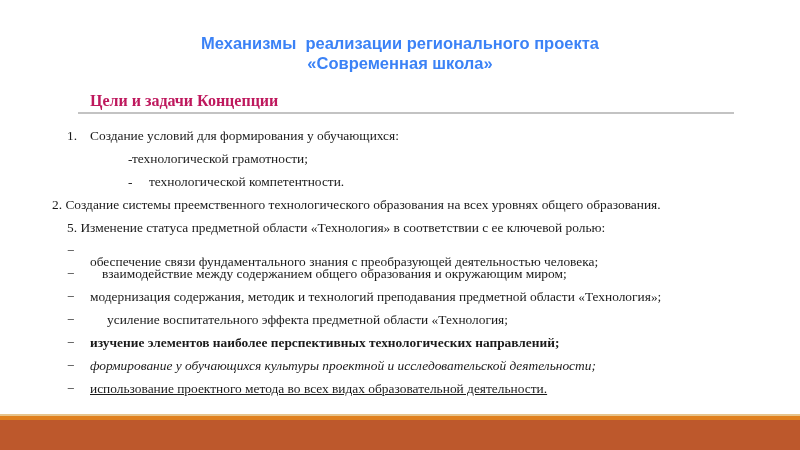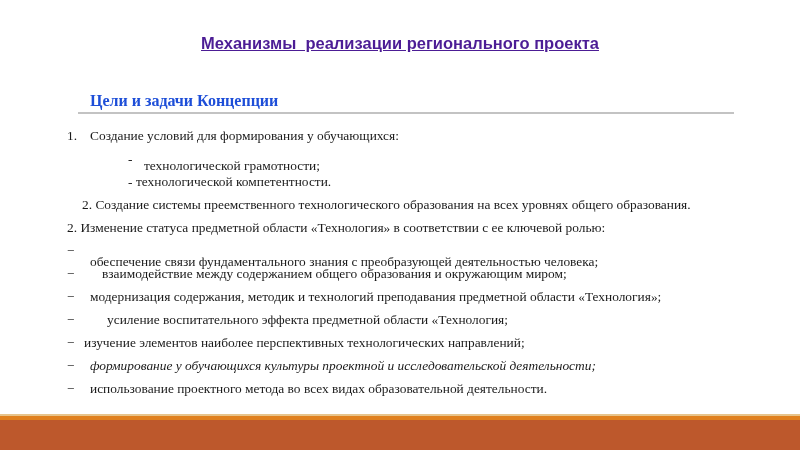--- a/index.html
+++ b/index.html
@@ -17,35 +17,34 @@
     .slide-title {
       position: absolute;
       left: 0;
       top: 33px;
       width: 800px;
       text-align: center;
       font-family: "Liberation Sans", sans-serif;
       font-weight: bold;
       font-size: 16.5px;
       line-height: 20px;
-      color: #4c1d95;
-      text-decoration: underline;
+      color: #3b82f6;
     }
     .slide-title .line {
       display: block;
       white-space: pre;
     }
     .section-heading {
       position: absolute;
       left: 90px;
       top: 92px;
       font-family: "Liberation Serif", serif;
       font-weight: bold;
       font-size: 16px;
-      color: #1d4ed8;
+      color: #be185d;
       white-space: nowrap;
     }
     .heading-rule {
       position: absolute;
       left: 78px;
       top: 112px;
       width: 656px;
       height: 2px;
       background: #c3c3c3;
     }
@@ -94,75 +93,76 @@
       width: 800px;
       height: 30px;
       background: #bd582c;
     }
   </style>
 </head>
 <body>
 
 <div class="slide-title">
   <span class="line">Механизмы  реализации регионального проекта</span>
+  <span class="line">«Современная школа»</span>
 </div>
 
 <div class="section-heading">Цели и задачи Концепции</div>
 <div class="heading-rule"></div>
 
 <div class="content">
 
   <div class="row" style="top:0px; left:0;">
     <span class="marker" style="left:67px;">1.</span>
     <span class="text" style="left:90px;text-align:center;">Создание условий для формирования у обучающихся:</span>
   </div>
 
   <div class="row" style="top:23px; left:0;">
     <span class="marker" style="left:128px;">-</span>
-    <span class="text" style="left:144px;margin-top:7px;">технологической грамотности;</span>
+    <span class="text" style="left:132px;">технологической грамотности;</span>
   </div>
 
   <div class="row" style="top:46px; left:0;">
     <span class="marker" style="left:128px;">-</span>
-    <span class="text" style="left:136px;">технологической компетентности.</span>
+    <span class="text" style="left:149px;">технологической компетентности.</span>
   </div>
 
   <div class="row" style="top:69px; left:0;">
-    <span class="text" style="left:82px;">2. Создание системы преемственного технологического образования на всех уровнях общего образования.</span>
+    <span class="text" style="left:52px;">2. Создание системы преемственного технологического образования на всех уровнях общего образования.</span>
   </div>
 
   <div class="row" style="top:92px; left:0;">
-    <span class="text" style="left:67px;">2. Изменение статуса предметной области «Технология» в соответствии с ее ключевой ролью:</span>
+    <span class="text" style="left:67px;">5. Изменение статуса предметной области «Технология» в соответствии с ее ключевой ролью:</span>
   </div>
 
   <div class="row" style="top:115px; left:0;">
     <span class="marker" style="left:67px;">−</span>
     <span class="text" style="left:90px;margin-top:11px;">обеспечение связи фундаментального знания с преобразующей деятельностью человека;</span>
   </div>
   <div class="row" style="top:138px; left:0;">
     <span class="marker" style="left:67px;">−</span>
     <span class="text" style="left:90px;margin-left:12px;">взаимодействие между содержанием общего образования и окружающим миром;</span>
   </div>
   <div class="row" style="top:161px; left:0;">
     <span class="marker" style="left:67px;">−</span>
     <span class="text" style="left:90px;">модернизация содержания, методик и технологий преподавания предметной области «Технология»;</span>
   </div>
   <div class="row" style="top:184px; left:0;">
     <span class="marker" style="left:67px;">−</span>
     <span class="text" style="left:107px;">усиление воспитательного эффекта предметной области «Технология;</span>
   </div>
   <div class="row" style="top:207px; left:0;">
     <span class="marker" style="left:67px;">−</span>
-    <span class="text" style="left:84px;">изучение элементов наиболее перспективных технологических направлений;</span>
+    <span class="text" style="left:90px;font-weight:bold;">изучение элементов наиболее перспективных технологических направлений;</span>
   </div>
   <div class="row" style="top:230px; left:0;">
     <span class="marker" style="left:67px;">−</span>
     <span class="text" style="left:90px;font-style:italic;">формирование у обучающихся культуры проектной и исследовательской деятельности;</span>
   </div>
   <div class="row" style="top:253px; left:0;">
     <span class="marker" style="left:67px;">−</span>
-    <span class="text" style="left:90px;">использование проектного метода во всех видах образовательной деятельности.</span>
+    <span class="text" style="left:90px;text-decoration:underline;">использование проектного метода во всех видах образовательной деятельности.</span>
   </div>
 </div>
 
 <div class="footer-line-light"></div>
 <div class="footer-line-orange"></div>
 <div class="footer-bar"></div>
 
 </body></html>

